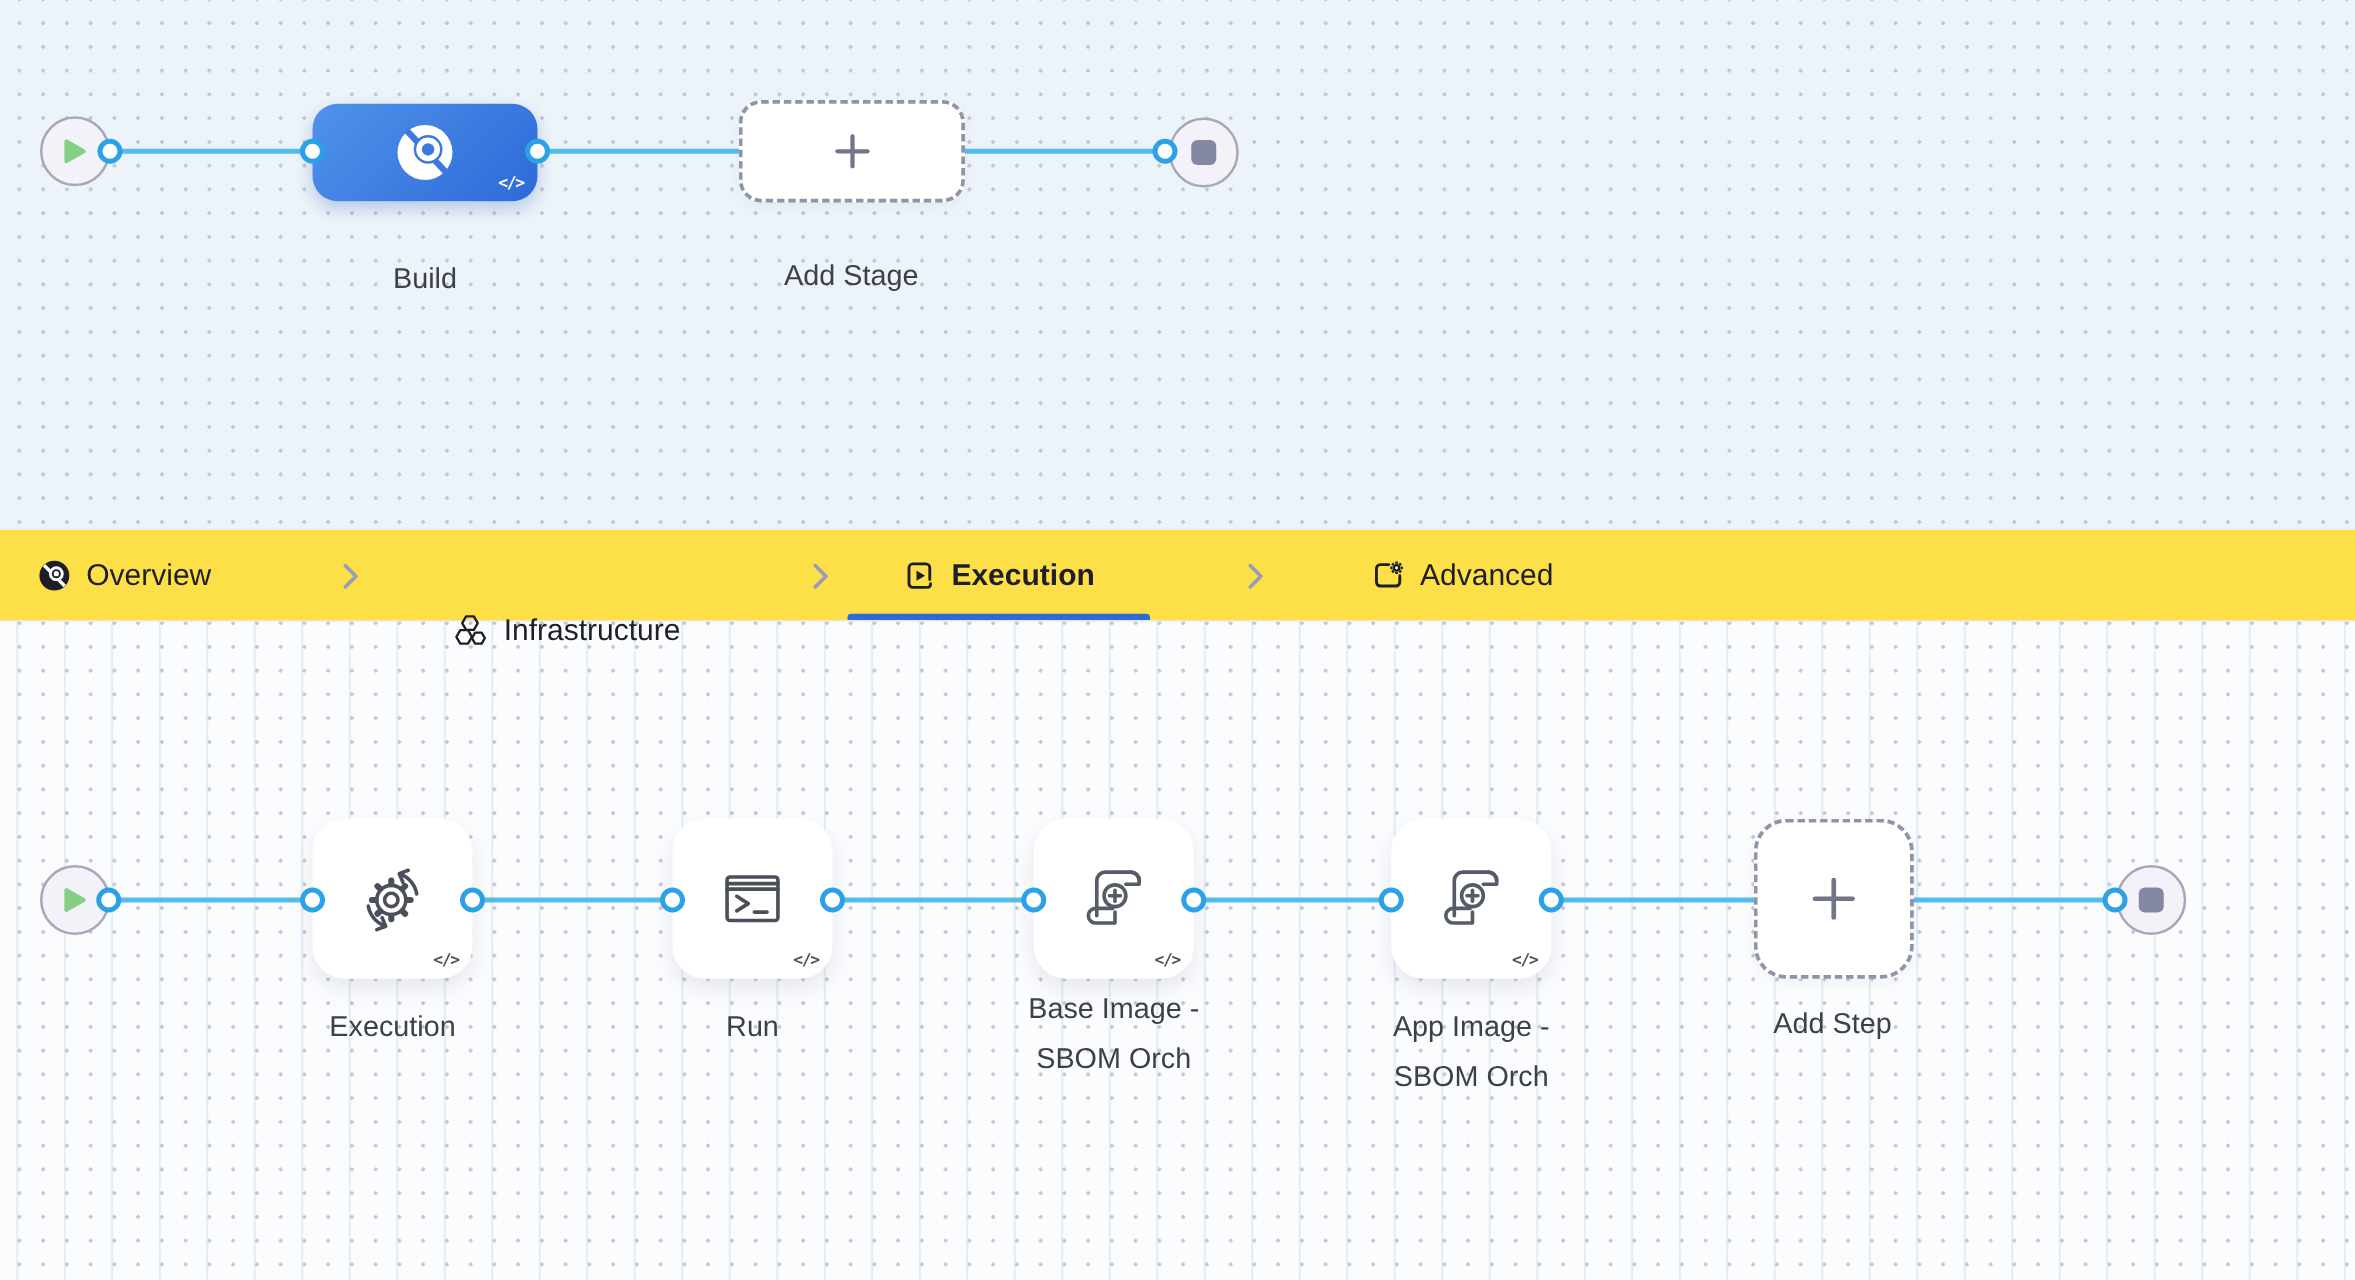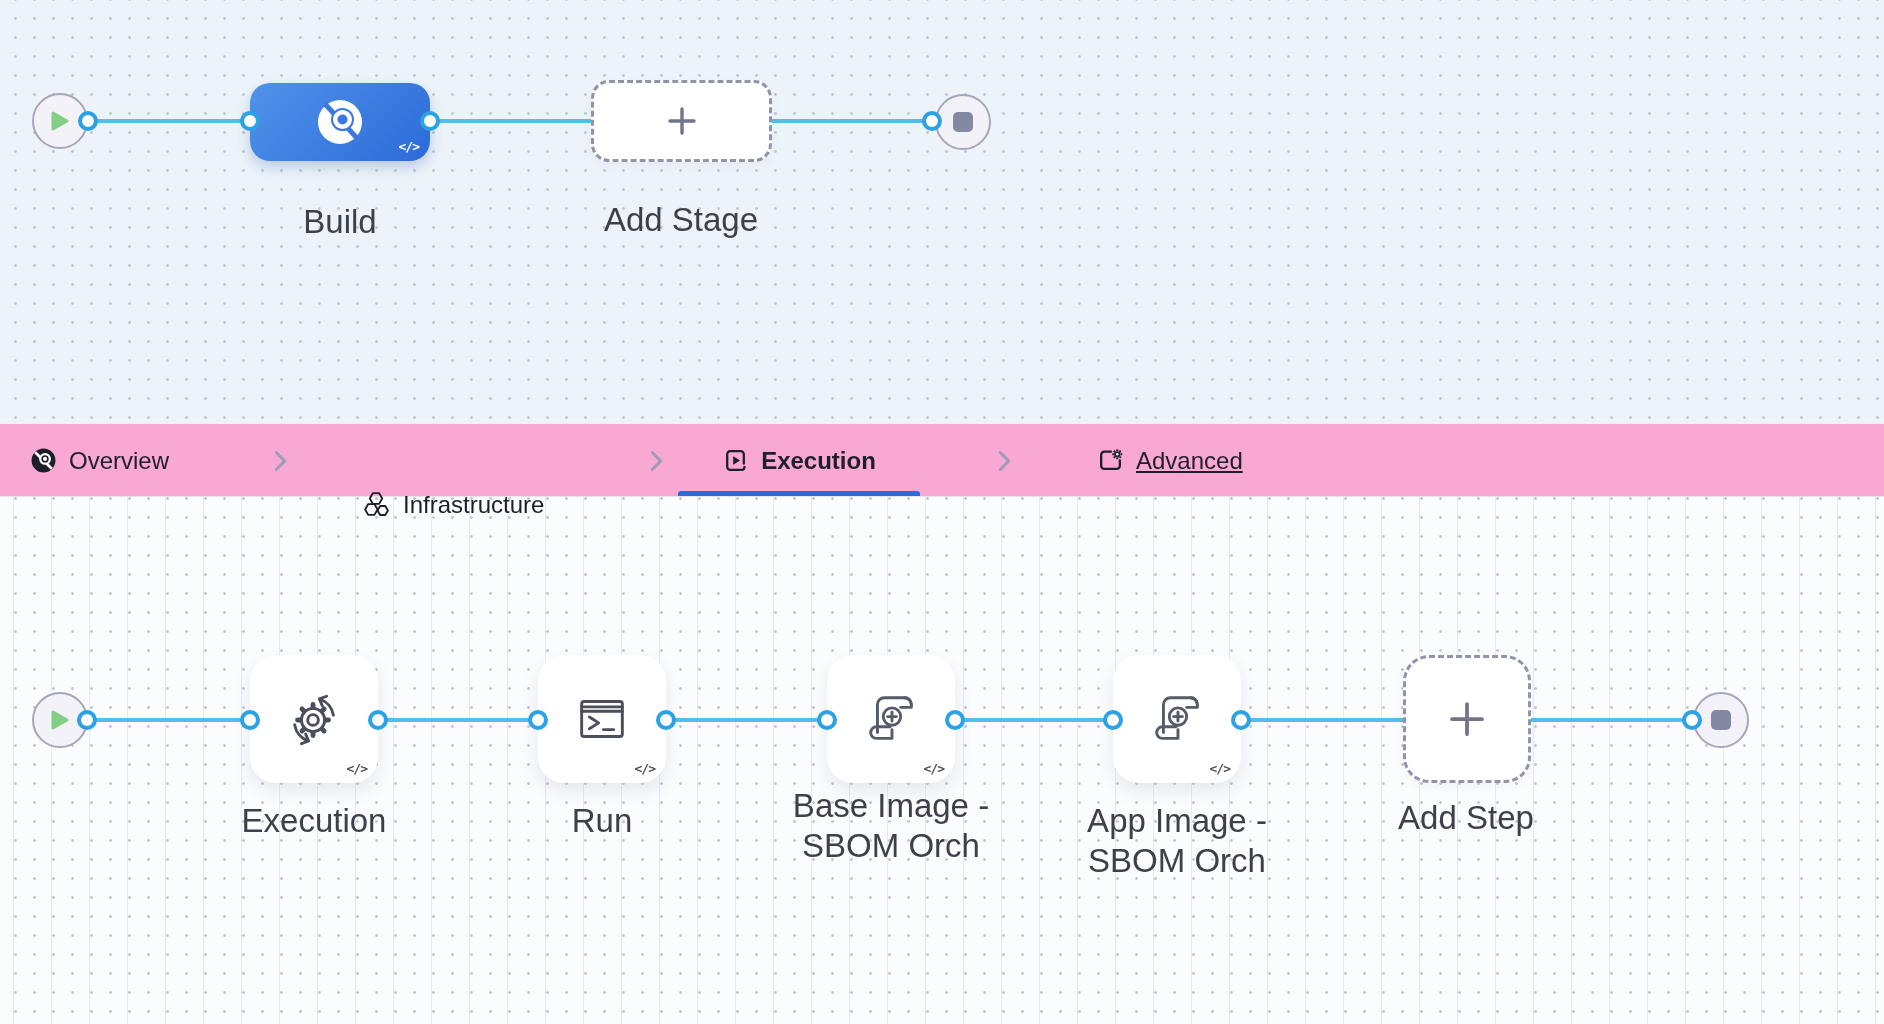--- a/index.html
+++ b/index.html
@@ -58,25 +58,25 @@
   }
   .code-badge{
     position:absolute;right:11px;bottom:7px;
     font-family:"DejaVu Sans Mono","Liberation Mono",monospace;
     font-size:13px;font-weight:bold;color:#4c505c;letter-spacing:-1px;
   }
   .code-badge.on-blue{color:#fff;}
   
   .node-label{
     position:absolute;transform:translateX(-50%);text-align:center;
-    font-size:33px;line-height:40px;color:#3d4049;z-index:2;white-space:nowrap;
+    font-size:23px;line-height:40px;color:#3d4049;z-index:2;white-space:nowrap;
   }
   
   .tabbar{
-    position:absolute;left:0;top:423px;width:1884px;height:74px;background:#f9a8d4;
+    position:absolute;left:0;top:423px;width:1884px;height:74px;background:#fde047;
     border-top:1px solid #eceef1;border-bottom:1px solid #e4e6ea;box-sizing:border-box;z-index:4;
   }
   .tab-item{
     position:absolute;top:0;height:73px;display:flex;align-items:center;gap:12px;
     font-size:24px;color:#1e1f29;cursor:pointer;
   }
   .tab-item .tab-label{white-space:nowrap;}
   .tab-item.active{font-weight:bold;justify-content:center;}
   .tab-sep{position:absolute;top:0;height:73px;display:flex;align-items:center;}
   .tab-underline{
@@ -172,21 +172,21 @@
     </svg>
     <span class="tab-label">Execution</span>
   </div>
 
   <div class="tab-sep" style="left:996px;">
     <svg width="17" height="26" viewBox="0 0 16 24" fill="none" stroke="#9b9db4" stroke-width="2.8" stroke-linecap="round" stroke-linejoin="round">
       <path d="M4 4 l8 8 -8 8"></path>
     </svg>
   </div>
 
-  <div class="tab-item" style="left:1097px;text-decoration:underline;">
+  <div class="tab-item" style="left:1097px;">
     <svg width="27" height="27" viewBox="0 0 26 26" fill="none" stroke="#1d1e28" stroke-width="2.2" stroke-linecap="round" stroke-linejoin="round">
       <path d="M13.5 4.5 H7 a3 3 0 0 0 -3 3 v10.5 a3 3 0 0 0 3 3 h12 a3 3 0 0 0 3 -3 V13"></path>
       <g stroke="#1d1e28" stroke-width="2" stroke-linecap="butt">
         <line x1="22.7" y1="7" x2="24.3" y2="7"></line>
           <line x1="21.76" y1="9.26" x2="22.9" y2="10.4"></line>
         <line x1="19.5" y1="10.2" x2="19.5" y2="11.8"></line>
           <line x1="17.24" y1="9.26" x2="16.1" y2="10.4"></line>
         <line x1="16.3" y1="7" x2="14.7" y2="7"></line>
           <line x1="17.24" y1="4.74" x2="16.1" y2="3.6"></line>
         <line x1="19.5" y1="3.8" x2="19.5" y2="2.2"></line>

